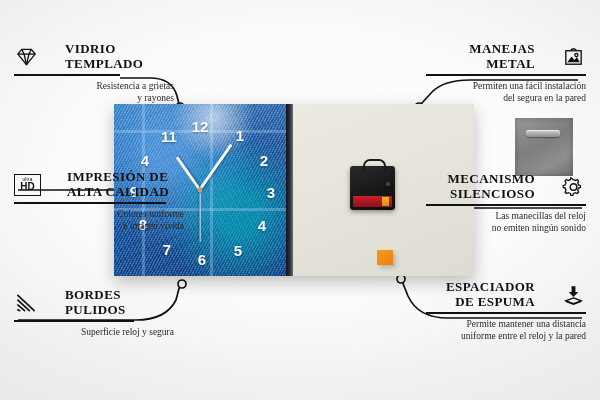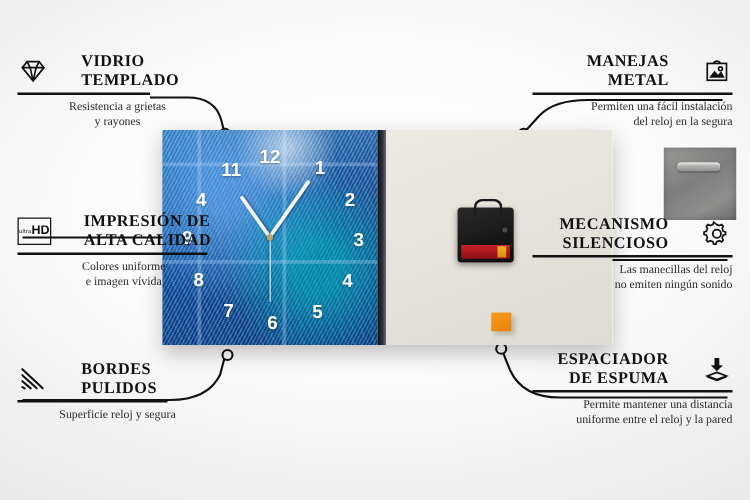--- a/index.html
+++ b/index.html
@@ -8,21 +8,21 @@
     font-family:"Liberation Serif", serif;
     background:#ffffff;
     position:relative;
   }
   #stage{
     position:absolute;inset:0;width:600px;height:400px;
     background:
       radial-gradient(ellipse 520px 300px at 50% 42%, #ffffff 0%, #fbfbfb 46%, #f1f1f1 72%, #e8e8e9 100%);
   }
   
-  .photo{position:absolute;left:130px;top:104px;width:360px;height:196px;}
+  .photo{position:absolute;left:114px;top:104px;width:360px;height:196px;}
   .panel-shadow{
     position:absolute;left:0;top:0;width:360px;height:172px;
     box-shadow:0 6px 16px rgba(0,0,0,.25);
   }
   .clock{
     position:absolute;left:0;top:0;width:172px;height:172px;
     overflow:hidden;
     background:
       radial-gradient(circle at 72% 64%, rgba(0,190,200,.55) 0 12%, rgba(0,0,0,0) 46%),
       radial-gradient(circle at 30% 30%, rgba(120,190,255,.55) 0 10%, rgba(0,0,0,0) 52%),
@@ -99,29 +99,29 @@
     font-size:13px;line-height:14.5px;letter-spacing:.4px;text-transform:uppercase;
     white-space:pre-line;
   }
   .rule{height:1.6px;background:#111;margin-top:3px;}
   .cl-sub{
     font-family:"Liberation Serif",serif;color:#2a2a2a;font-size:9.5px;
     line-height:12px;margin-top:4px;white-space:pre-line;
   }
   .left .cl-head{justify-content:flex-start;}
   .left .cl-title{text-align:left;}
-  .left .cl-sub{text-align:center;font-family:Liberation Serif, serif;}
+  .left .cl-sub{text-align:right;font-family:Liberation Serif, serif;}
   .right .cl-head{justify-content:flex-end;}
   .right .cl-title{text-align:right;}
   .right .cl-sub{text-align:right;}
   .ico{width:25px;height:22px;flex:0 0 25px;display:block;}
   .ico svg{display:block;width:25px;height:22px;}
   .hdbox{
     width:27px;height:22px;border:1.6px solid #111;box-sizing:border-box;
-    display:flex;align-items:center;justify-content:center;flex:0 0 27px;
+    display:flex;flex-direction:column;align-items:center;justify-content:center;flex:0 0 27px;
     font-family:"Liberation Sans",sans-serif;color:#111;
   }
   .hdbox .u{font-size:4.6px;line-height:5px;letter-spacing:.2px;}
   .hdbox .h{font-size:10px;line-height:10px;font-weight:700;}
   svg.links{position:absolute;left:0;top:0;width:600px;height:400px;pointer-events:none;}
 </style>
 </head>
 <body>
 
 <div id="stage">
@@ -252,21 +252,21 @@
           <path d="M10 4 q3 -3 6 0"></path>
               <rect x="5" y="4.5" width="16" height="14"></rect>
           <path d="M6.5 16.5 L11 10.5 L14 14 L16.5 11 L19.5 16.5 Z" fill="#111" stroke="none"></path>
           <circle cx="16" cy="9" r="1.6" fill="#fff"></circle>
         </g>
           </svg>
       </span>
     </div>
     <div class="rule" style="width:160px;margin-left:auto"></div>
     <div class="cl-sub">Permiten una fácil instalación
-del reloj en la segura</div>
+del segura en la pared</div>
   </div>
 
   <div class="callout right" style="left:426px;top:172px;width:160px">
     <div class="cl-head">
       <span class="cl-title">MECANISMO
 SILENCIOSO</span>
       <span class="ico">
         <svg viewBox="0 0 26 22">
             <g fill="none" stroke="#111" stroke-width="1.5">
           <path d="M13 3.4 l2.4 .9 2.1 -1 1.4 1.6 -1 2.1 .9 2.4 2.2 .7 v2.1 l-2.2 .7 -.9 2.4 1 2.1 -1.4 1.6 -2.1 -1 -2.4 .9 -.7 2.2 h-2.1 l-.7 -2.2 -2.4 -.9 -2.1 1 -1.4 -1.6 1 -2.1 -.9 -2.4 -2.2 -.7 v-2.1 l2.2 -.7 .9 -2.4 -1 -2.1 1.4 -1.6 2.1 1 2.4 -.9 .7 -2.2 z" transform="translate(0,-1.2) scale(.92) translate(1,1.6)"></path>

